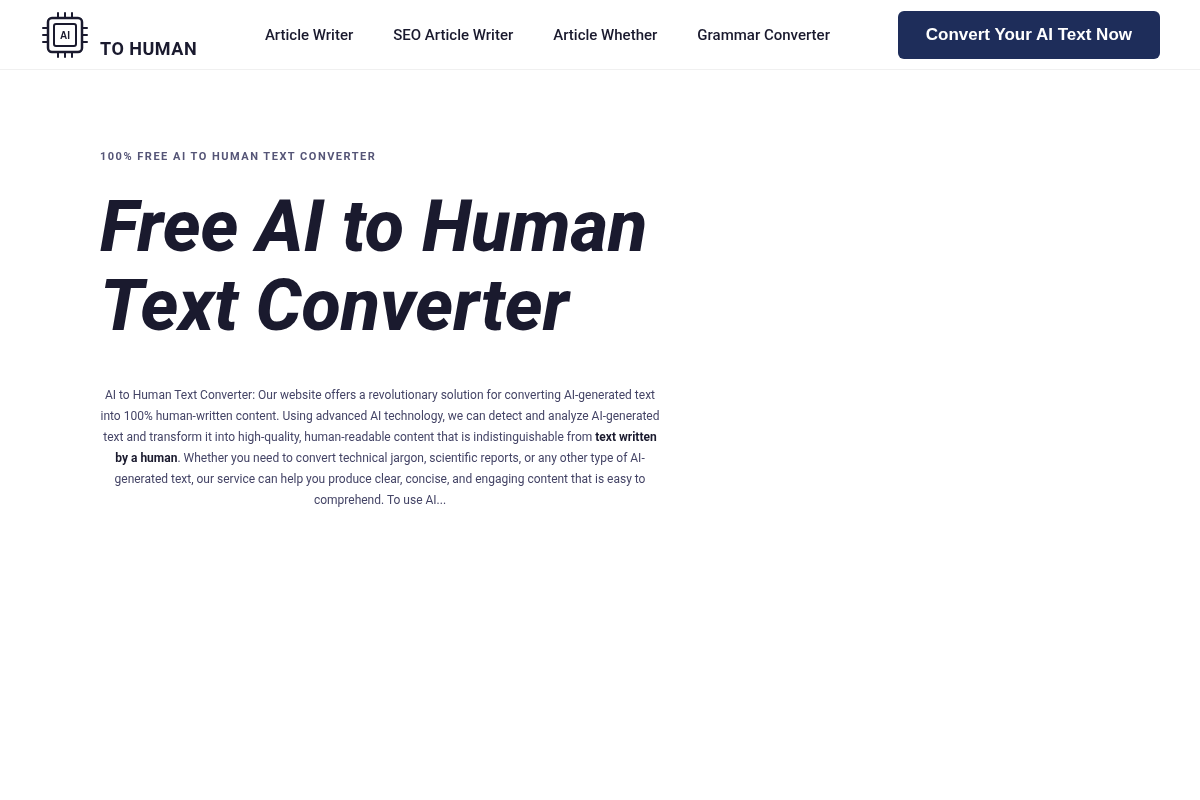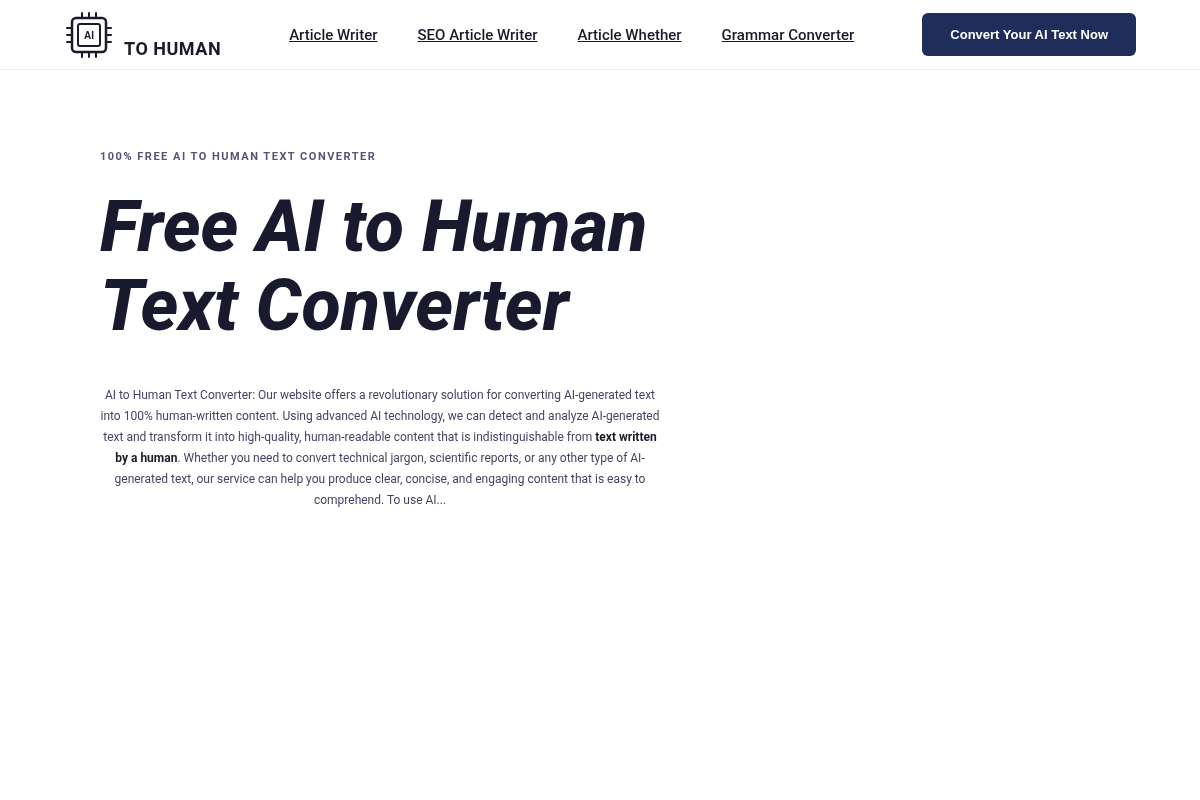--- a/index.html
+++ b/index.html
@@ -14,21 +14,21 @@
       color: #1a1a2e;
       width: 1200px;
       min-height: 800px;
     }
 
     
     nav {
       display: flex;
       align-items: center;
       justify-content: space-between;
-      padding: 0 64px;
+      padding: 0 40px;
       height: 70px;
       border-bottom: 1px solid #f0f0f0;
       background: #ffffff;
     }
 
     .logo-container {
       display: flex;
       align-items: center;
       gap: 10px;
       text-decoration: none;
@@ -37,37 +37,36 @@
     .logo-icon {
       width: 50px;
       height: 50px;
     }
 
     .nav-links {
       display: flex;
       align-items: flex-start;
       gap: 40px;
       list-style: none;
-      text-decoration: underline;
     }
 
     .nav-links a {
       text-decoration: none;
       color: #1a1a2e;
       font-size: 15px;
       font-weight: 500;
     }
 
     .cta-button {
       background-color: #1e2d5a;
       color: #ffffff;
       border: none;
       padding: 14px 28px;
       border-radius: 6px;
-      font-size: 13px;
+      font-size: 17px;
       font-weight: 600;
       cursor: pointer;
       white-space: nowrap;
     }
 
     
     .hero {
       padding: 80px 40px 60px 100px;
       max-width: 700px;
     }

